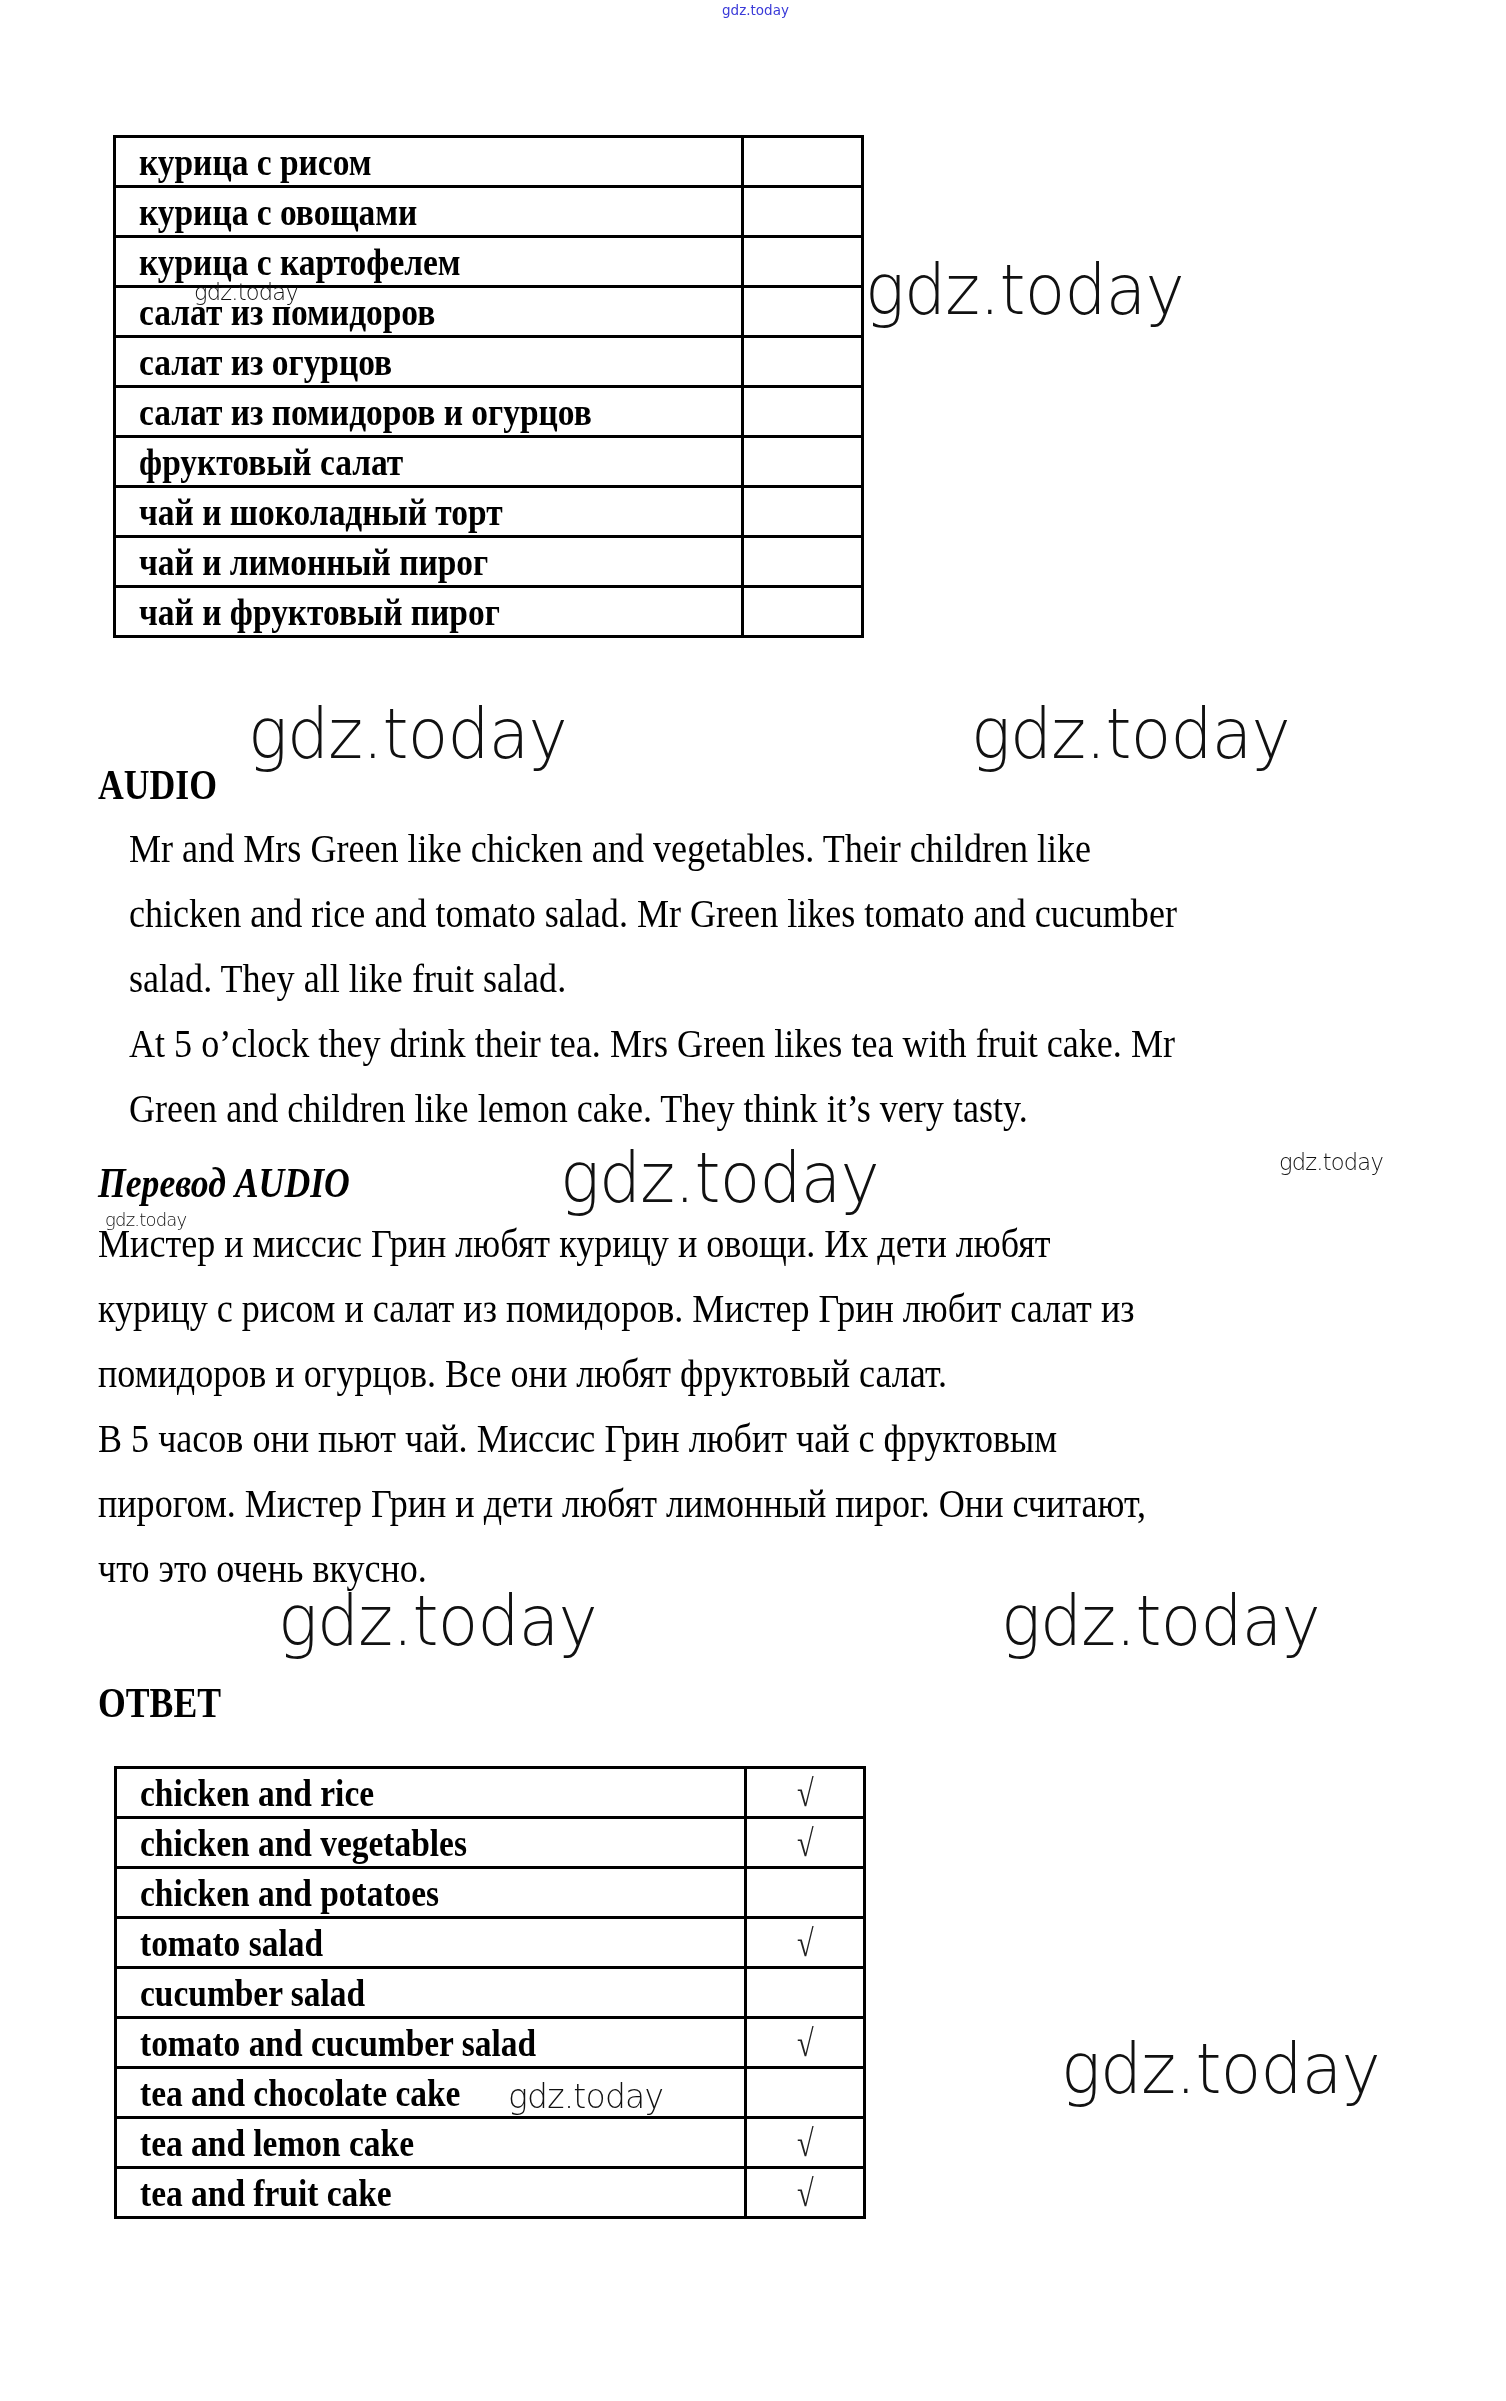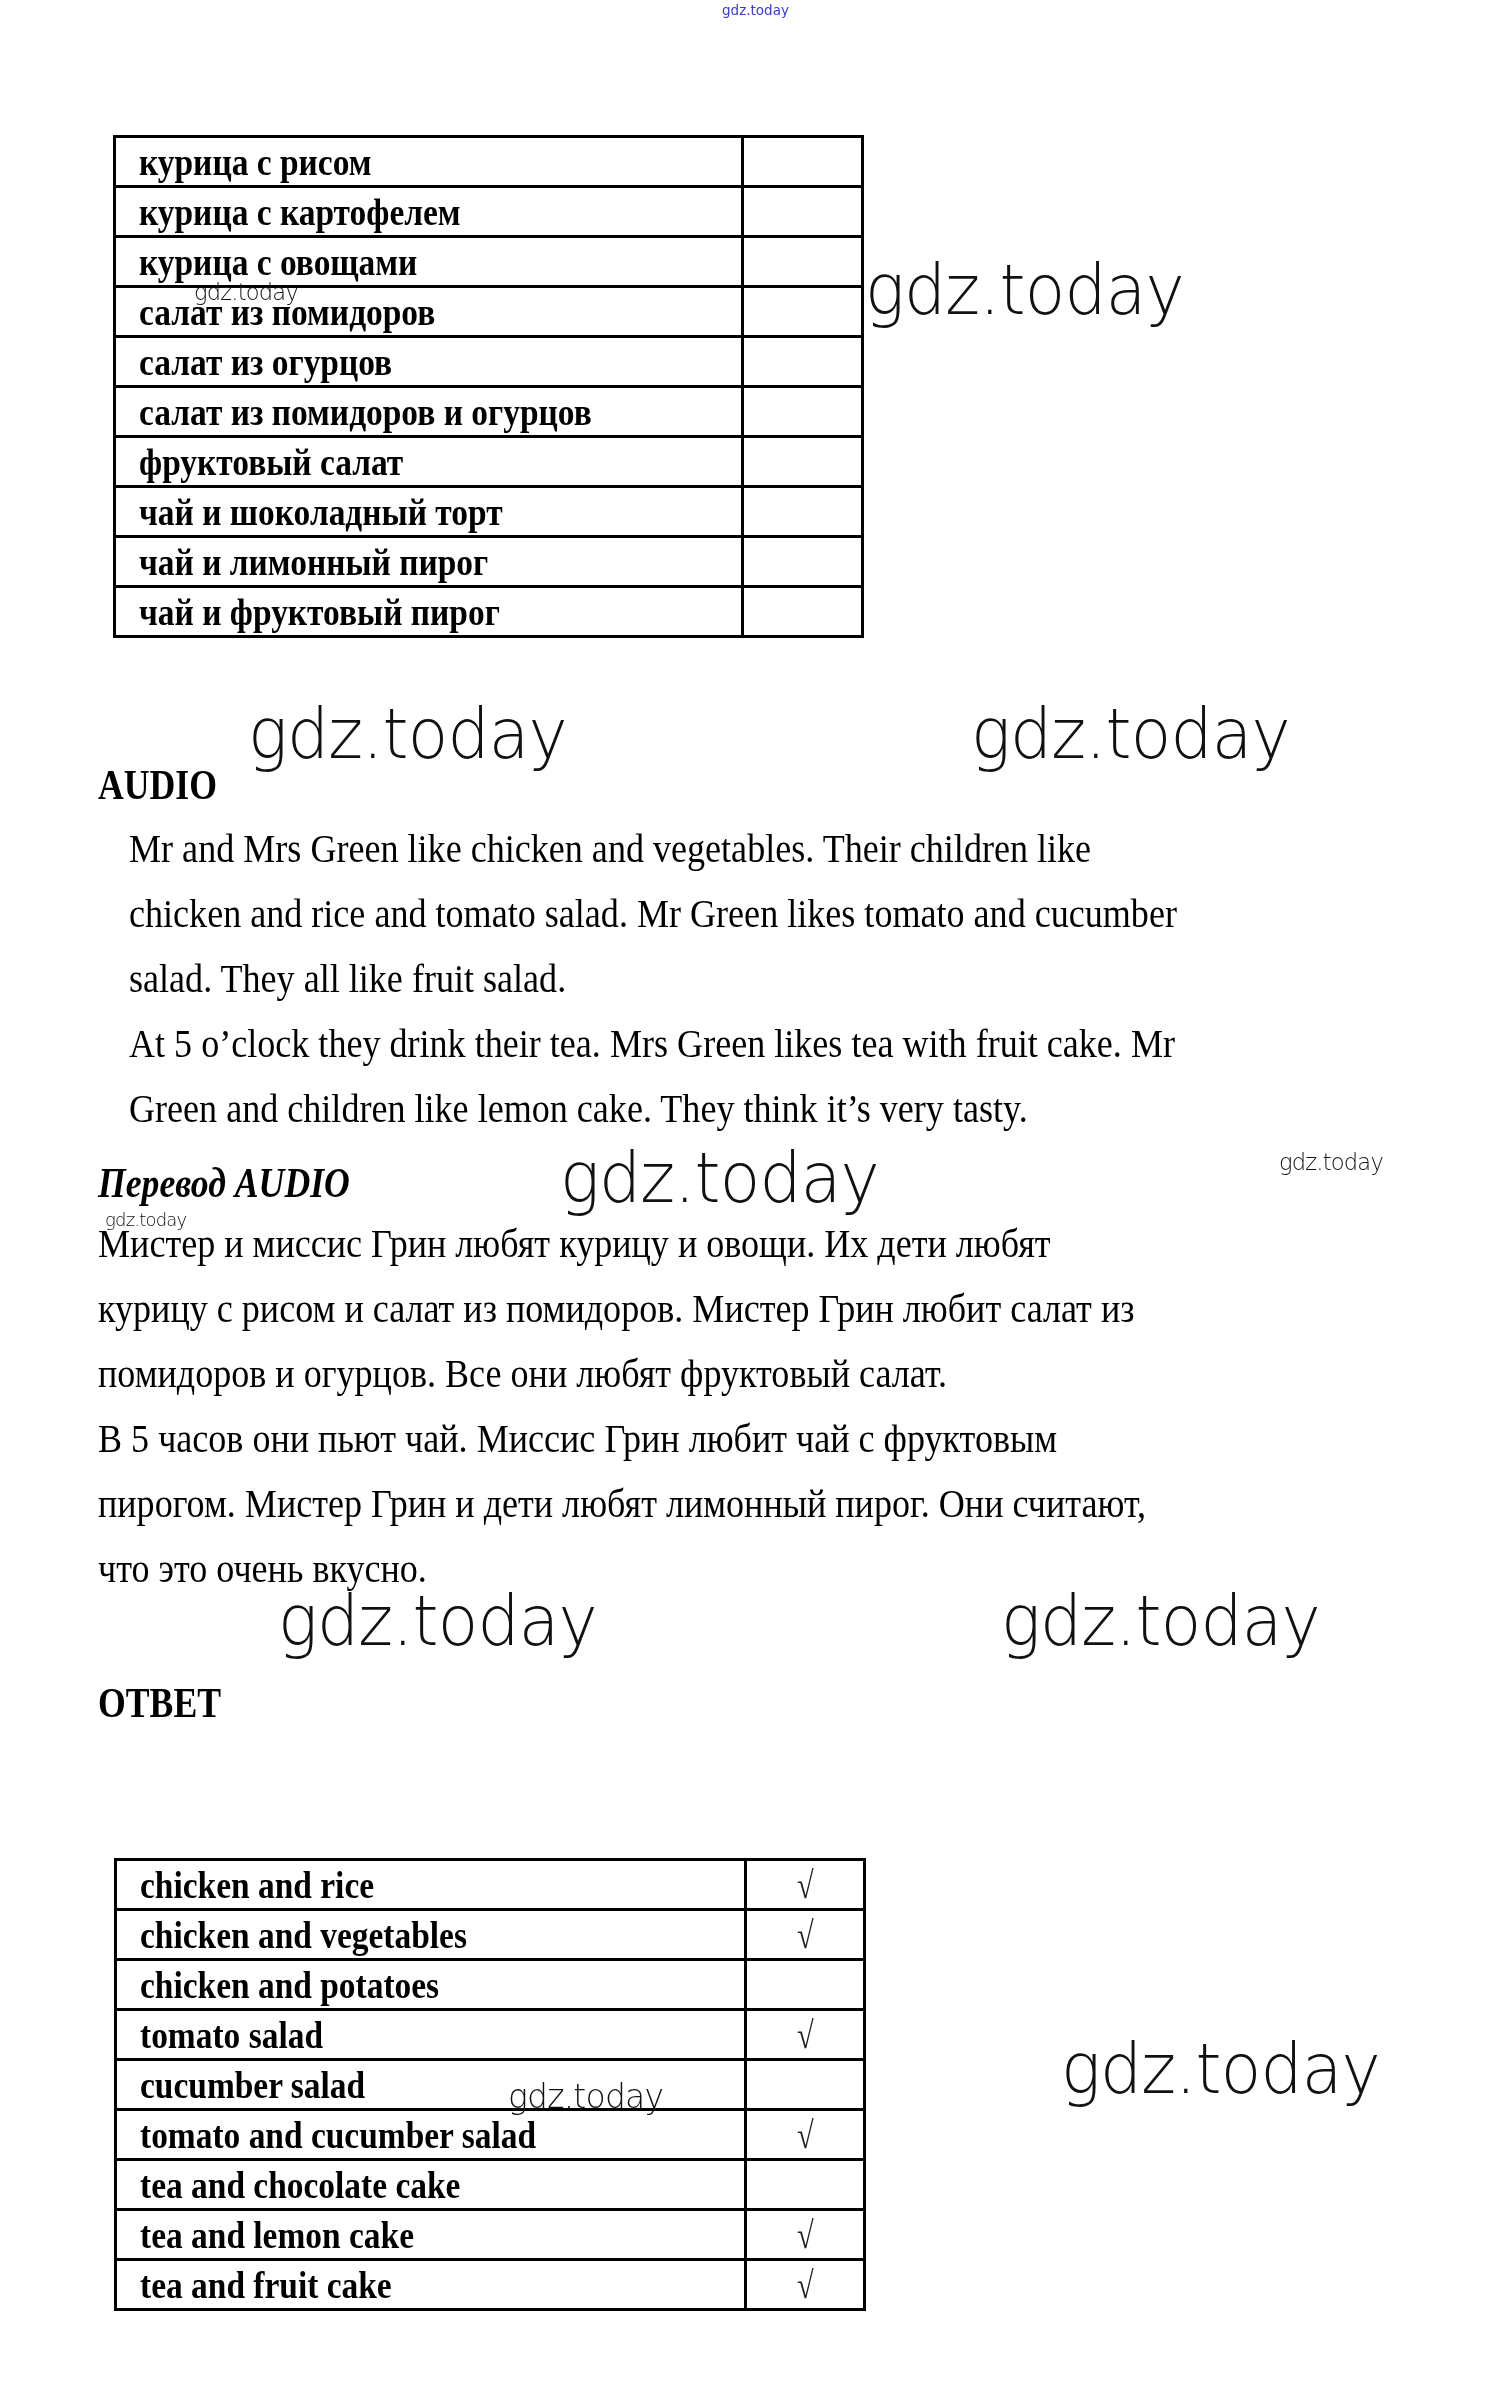--- a/index.html
+++ b/index.html
@@ -39,25 +39,25 @@
   <colgroup>
       <col style="width:628px">
       <col style="width:120px">
     </colgroup>
   <tbody>
     <tr>
         <td class="label"><span>курица с рисом</span></td>
         <td class="mark"><span></span></td>
       </tr>
     <tr>
-        <td class="label"><span>курица с картофелем</span></td>
+        <td class="label"><span>курица с овощами</span></td>
         <td class="mark"><span></span></td>
       </tr>
     <tr>
-        <td class="label"><span>курица с овощами</span></td>
+        <td class="label"><span>курица с картофелем</span></td>
         <td class="mark"><span></span></td>
       </tr>
     <tr>
         <td class="label"><span>салат из помидоров</span></td>
         <td class="mark"><span></span></td>
       </tr>
     <tr>
         <td class="label"><span>салат из огурцов</span></td>
         <td class="mark"><span></span></td>
       </tr>
@@ -109,21 +109,21 @@
   <span class="line">помидоров и огурцов. Все они любят фруктовый салат.</span>
   <span class="line">В 5 часов они пьют чай. Миссис Грин любит чай с фруктовым</span>
   <span class="line">пирогом. Мистер Грин и дети любят лимонный пирог. Они считают,</span>
   <span class="line">что это очень вкусно.</span>
 </div>
 
 <div class="wm big" style="left:278px; top:1587px;">gdz.today</div>
 <div class="wm big" style="left:1001px; top:1587px;">gdz.today</div>
 
 <div class="heading" style="top:1679px;">ОТВЕТ</div>
-<table class="grid" style="left:114px; top:1858px; width:749px;">
+<table class="grid" style="left:114px; top:1766px; width:749px;">
   <colgroup>
       <col style="width:630px">
       <col style="width:119px">
     </colgroup>
   <tbody>
     <tr>
         <td class="label"><span>chicken and rice</span></td>
         <td class="mark"><span>√</span></td>
       </tr>
     <tr>

